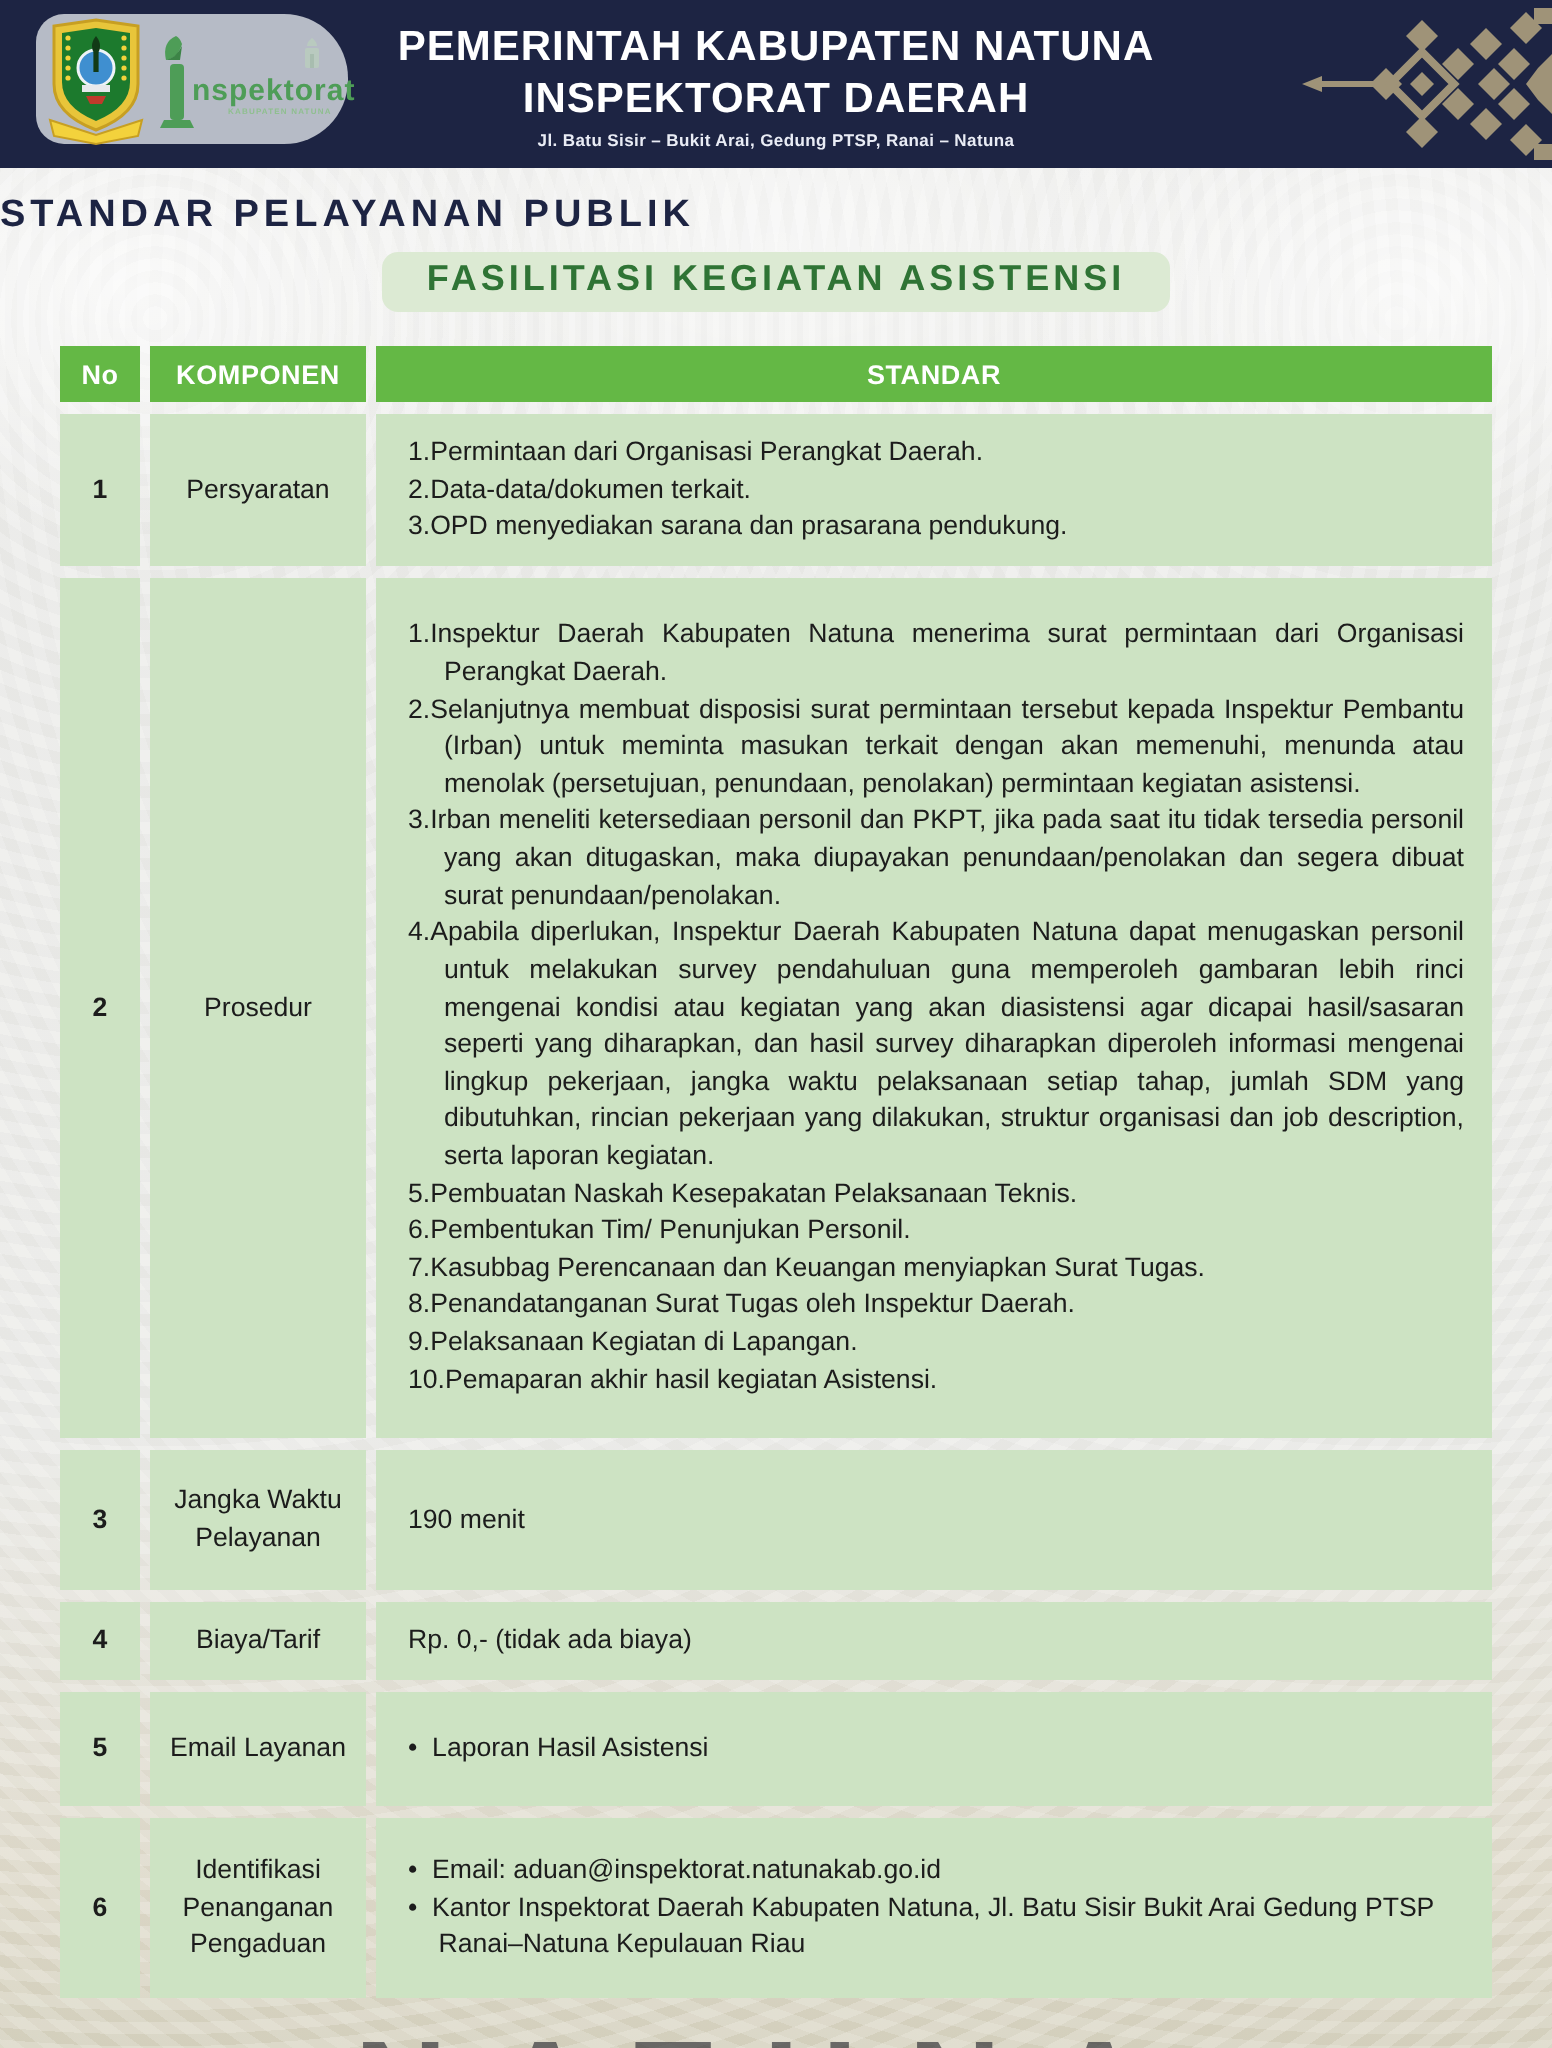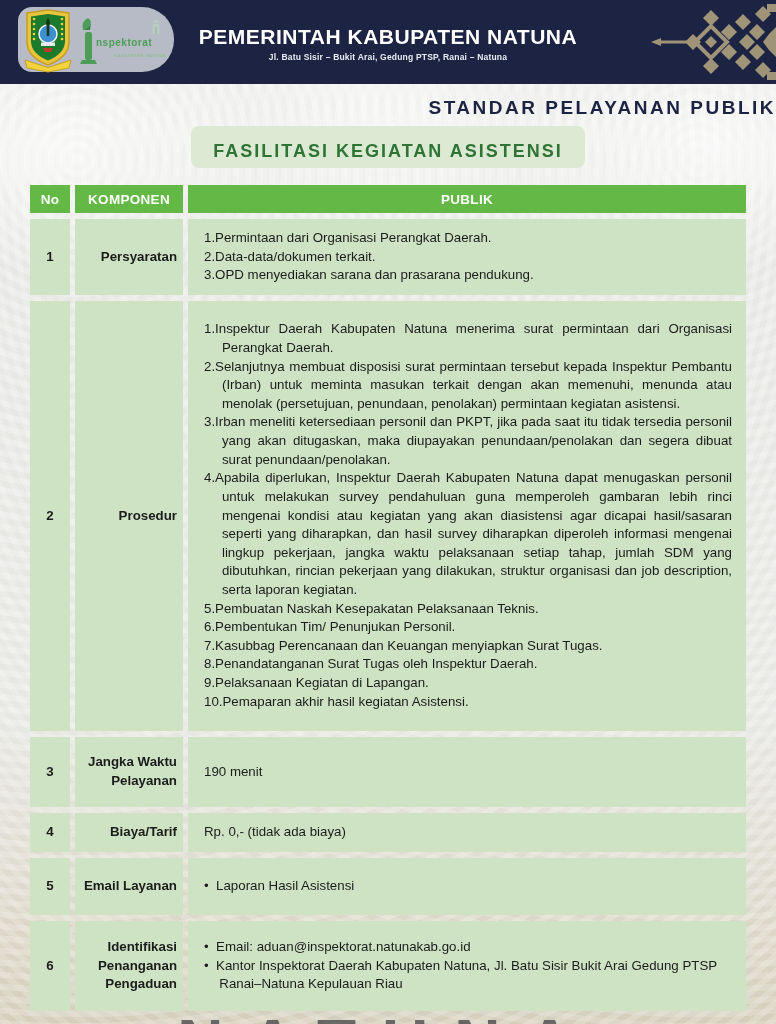--- a/index.html
+++ b/index.html
@@ -44,21 +44,21 @@
     display: flex; align-items: center;
   }
   .coat { position: absolute; left: 3px; top: 1px; }
   .insp-logo {
     position: absolute; left: 58px; top: 10px;
     width: 96px; height: 48px;
   }
   .insp-leafbar { position: absolute; left: 2px; top: 0; }
   .insp-word {
     position: absolute; left: 20px; top: 20px;
-    font-size: 10px; font-weight: 700; color: #4e9d57;
+    font-size: 15px; font-weight: 700; color: #4e9d57;
     letter-spacing: .5px;
   }
   .insp-sub {
     position: absolute; left: 38px; top: 36px;
     font-size: 4px; font-weight: 700; color: #8fbf8f;
     letter-spacing: .6px;
   }
   .insp-building { position: absolute; right: 10px; top: 2px; opacity: .55; }
 
   .header-text {
@@ -74,33 +74,33 @@
   .header-address {
     font-size: 8.5px; font-weight: 700; letter-spacing: .2px; margin-top: 3px;
     color: #e9ecf5;
   }
   .ornament { position: absolute; right: 0; top: 4px; opacity: .95; }
 
   
   .main-title {
     position: relative; z-index: 1;
     margin-top: 13px;
-    text-align: right;
+    text-align: left;
     font-size: 19px; font-weight: 800;
     letter-spacing: 2.5px;
     color: #1d2443;
   }
   .subtitle-wrap { position: relative; z-index: 1; text-align: center; margin-top: 7px; }
   .subtitle-pill {
     display: inline-block;
     background: #dcead3;
     color: #2f7435;
     font-size: 18px; font-weight: 800;
     letter-spacing: 2px;
-    padding: 15px 22px 6px;
+    padding: 3px 22px 6px;
     border-radius: 8px;
   }
 
   
   table.service {
     position: relative; z-index: 1;
     margin: 11px auto 0;
     width: 726px;
     border-collapse: separate;
     border-spacing: 5px 6px;
@@ -119,21 +119,21 @@
     letter-spacing: .3px;
   }
   tbody td {
     background: #cde3c3;
     color: #1c1c1c;
     font-size: 13.3px;
     vertical-align: middle;
     line-height: 1.4;
   }
   td.no-cell { text-align: center; font-weight: 700; }
-  td.komp-cell { text-align: right; padding: 6px 6px; font-weight: bold; }
+  td.komp-cell { text-align: center; padding: 6px 6px; }
   td.uraian-cell { padding: 10px 14px 10px 16px; margin-top: 20px; }
   .uraian-cell.justify { text-align: justify; }
 
   
   .u-list { display: block; }
   .u-item { display: block; padding-left: 1.35em; text-indent: -1.35em; }
   .u-item .marker { font-weight: 400; }
   .bullet-list .u-item { padding-left: 1.15em; text-indent: -1.15em; }
 
   
@@ -201,20 +201,21 @@
           <path d="M6 0 Q8.5 2 8.5 4 L3.5 4 Q3.5 2 6 0 Z" fill="#bcd8ba"></path>
           <rect x="2.5" y="5" width="7" height="10" rx="1" fill="#bcd8ba"></rect>
           <rect x="5" y="8" width="2" height="7" fill="#9dbf9d"></rect>
         </svg>
         <span class="insp-sub">KABUPATEN NATUNA</span>
       </div>
     </div>
 
     <div class="header-text">
       <div class="header-line1">PEMERINTAH KABUPATEN NATUNA</div>
+      <div class="header-line2">INSPEKTORAT DAERAH</div>
       <div class="header-address">Jl. Batu Sisir – Bukit Arai, Gedung PTSP, Ranai – Natuna</div>
     </div>
 
     <svg class="ornament" width="125" height="76" viewBox="0 0 125 76">
       <g fill="#a6997b">
         <polygon points="0,38 10,34 10,42"></polygon>
         <rect x="8" y="36.5" width="30" height="3"></rect>
         <polygon points="34,38 42,30 50,38 42,46"></polygon>
         <polygon points="44,38 60,22 76,38 60,54" fill="none" stroke="#a6997b" stroke-width="4"></polygon>
         <polygon points="54,38 60,32 66,38 60,44"></polygon>
@@ -248,21 +249,21 @@
   <table class="service">
     <colgroup>
         <col class="c-no">
         <col class="c-komp">
         <col class="c-uraian">
       </colgroup>
     <thead>
       <tr>
         <td>No</td>
         <td>KOMPONEN</td>
-        <td>PUBLIK</td>
+        <td>STANDAR</td>
       </tr>
     </thead>
     <tbody>
         <tr>
           <td class="no-cell">1</td>
           <td class="komp-cell">Persyaratan</td>
           <td class="uraian-cell">
             <div class="u-list">
               <span class="u-item"><span class="marker">1.</span>Permintaan dari Organisasi Perangkat Daerah.</span>
               <span class="u-item"><span class="marker">2.</span>Data-data/dokumen terkait.</span>

